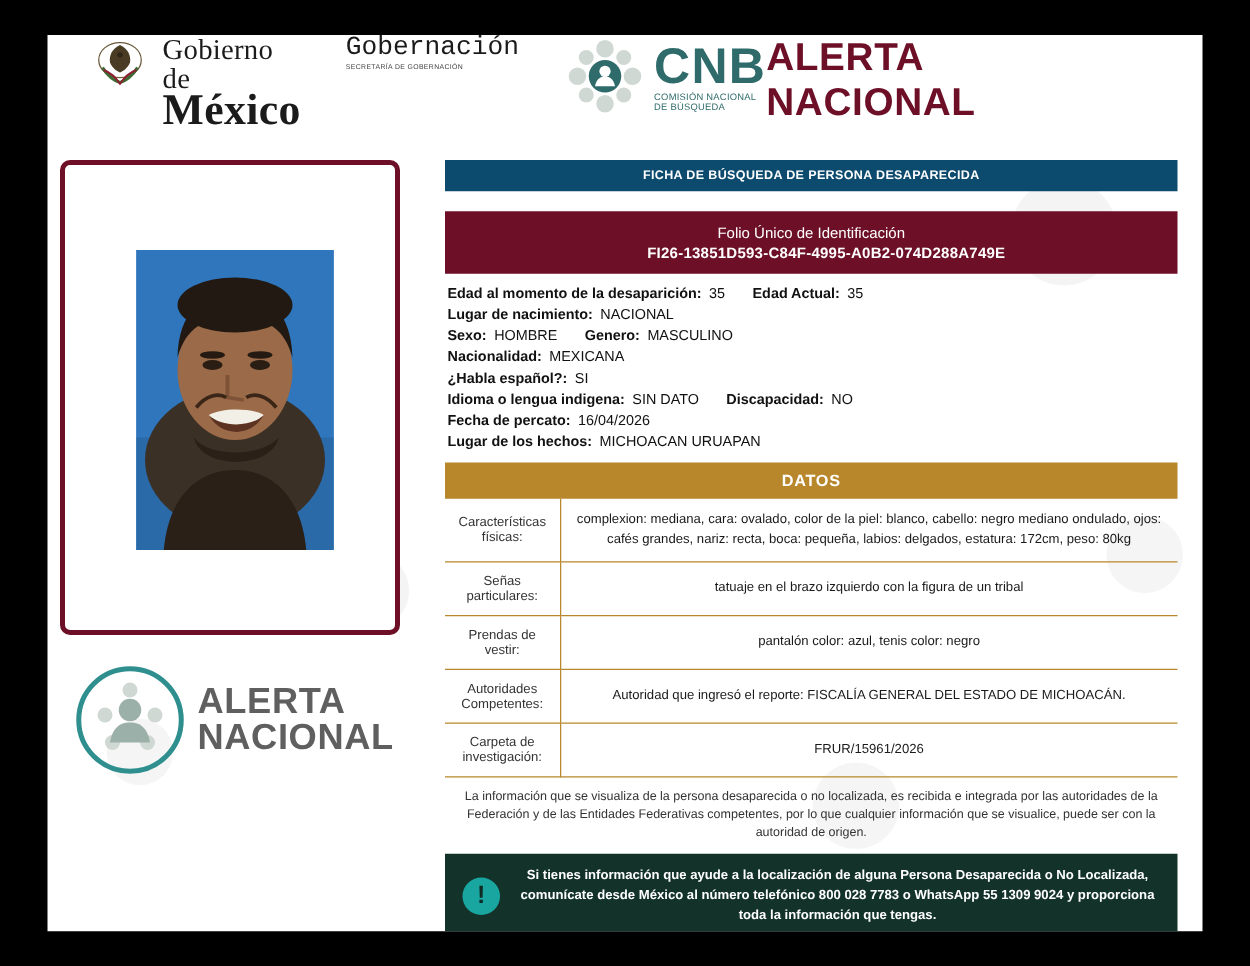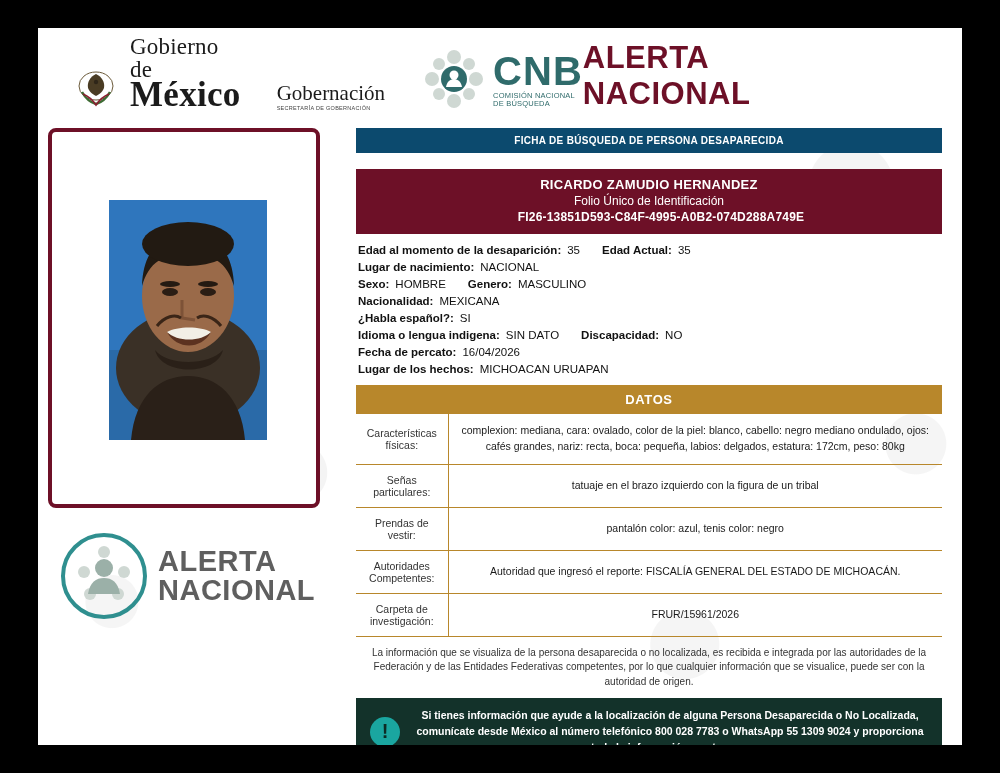--- a/index.html
+++ b/index.html
@@ -26,21 +26,21 @@
       radial-gradient(circle at 88% 22%, #f4f4f4 0 42px, transparent 43px),
       radial-gradient(circle at 95% 58%, #f5f5f5 0 30px, transparent 31px),
       radial-gradient(circle at 70% 86%, #f5f5f5 0 34px, transparent 35px);
     pointer-events: none;
   }
 
   
   .header {
     position: absolute; left: 0; top: 0;
     width: 736px; height: 84px;
-    display: flex; align-items: flex-end;
+    display: flex; align-items: flex-start;
   }
   .gob-eagle {
     margin-left: 32px;
     width: 52px; height: 46px;
     display: flex; align-items: center; justify-content: center;
   }
   .gob-text { margin-left: 8px; line-height: 1; }
   .gob-text .l1 {
     font-family: "Liberation Serif", serif;
     font-size: 23px; color: #1b1b1b; letter-spacing: .2px;
@@ -48,21 +48,21 @@
   .gob-text .l2 {
     font-family: "Liberation Serif", serif;
     font-size: 35px; font-weight: bold; color: #1b1b1b;
     margin-top: -4px; letter-spacing: .3px;
   }
   .divider-v {
     width: 1px; height: 50px; background: #c9c9c9; margin: 0 18px;
   }
   .segob { line-height: 1.05; }
   .segob .s1 {
-    font-family: Liberation Serif, serif;
+    font-family: Liberation Mono, monospace;
     font-size: 21px; color: #1b1b1b;
   }
   .segob .s2 { font-size: 5.5px; color: #444; letter-spacing: .3px; margin-top: 2px; }
   .cnb-block { display: flex; align-items: center; margin-left: 36px; }
   .cnb-logo { width: 66px; height: 66px; }
   .cnb-text { margin-left: 6px; line-height: 1; }
   .cnb-text .c1 {
     font-size: 40px; font-weight: bold; color: #2f6b6b; letter-spacing: 1px;
   }
   .cnb-text .c2 {
@@ -263,21 +263,20 @@
     <div class="badge-text">
       <div>ALERTA</div>
       <div>NACIONAL</div>
     </div>
   </div>
 
   <div class="right">
     <div class="bar-dark">FICHA DE BÚSQUEDA DE PERSONA DESAPARECIDA</div>
 
     <div class="bar-maroon">
-      <div class="nm">RICARDO ZAMUDIO HERNANDEZ</div>
       <div class="fl">Folio Único de Identificación</div>
       <div class="fid">FI26-13851D593-C84F-4995-A0B2-074D288A749E</div>
     </div>
 
     <div class="facts">
       <div class="fact-row">
         <b>Edad al momento de la desaparición:</b><span class="v">35</span><span class="sp"></span><b>Edad Actual:</b><span class="v">35</span>
       </div>
       <div class="fact-row">
         <b>Lugar de nacimiento:</b><span class="v">NACIONAL</span>

